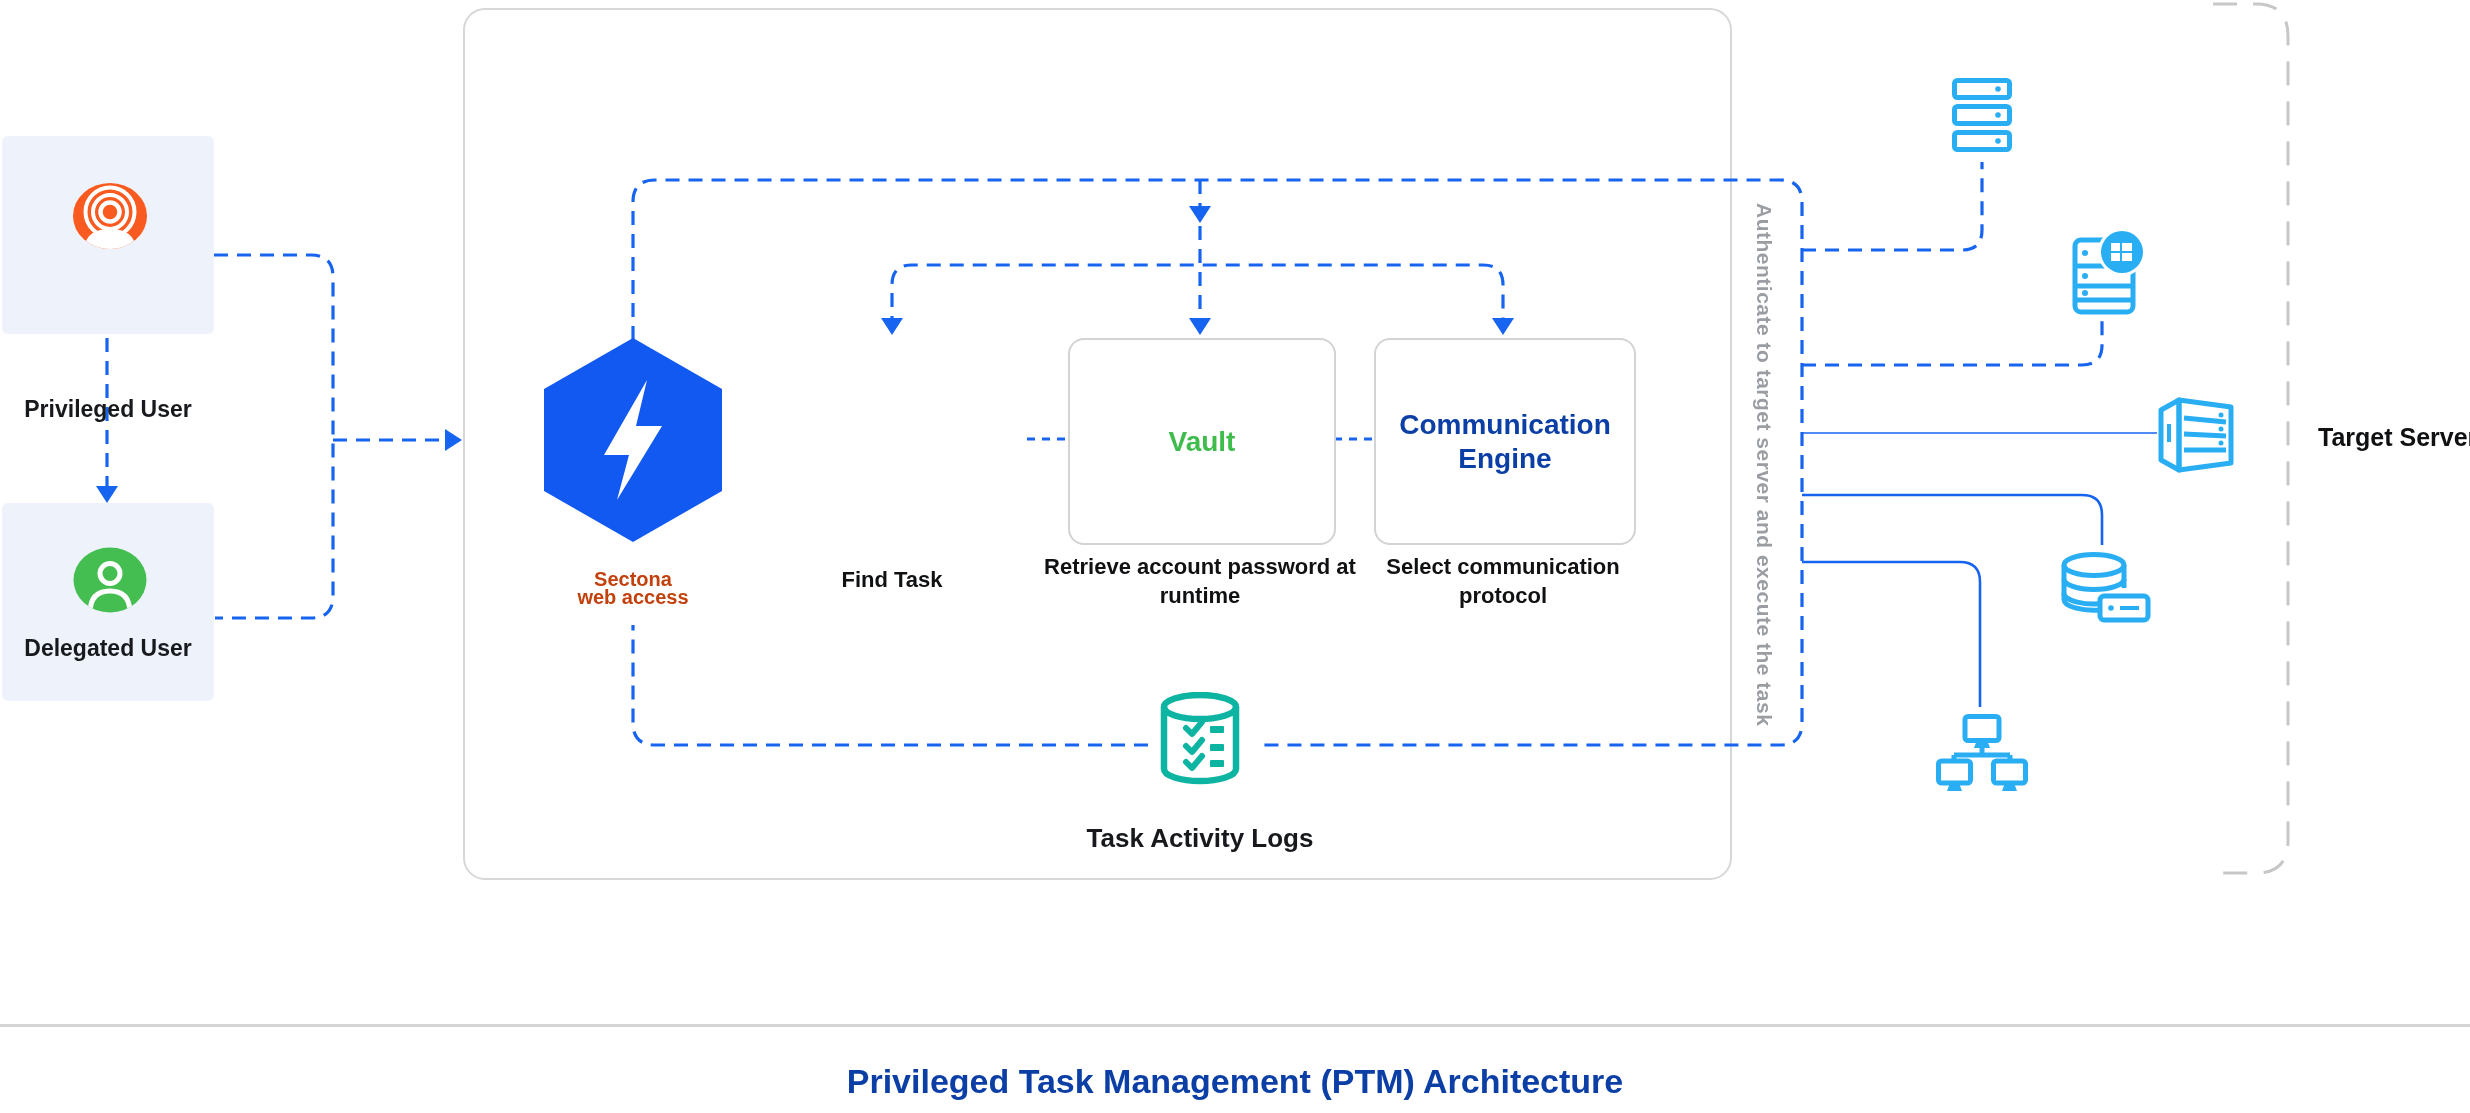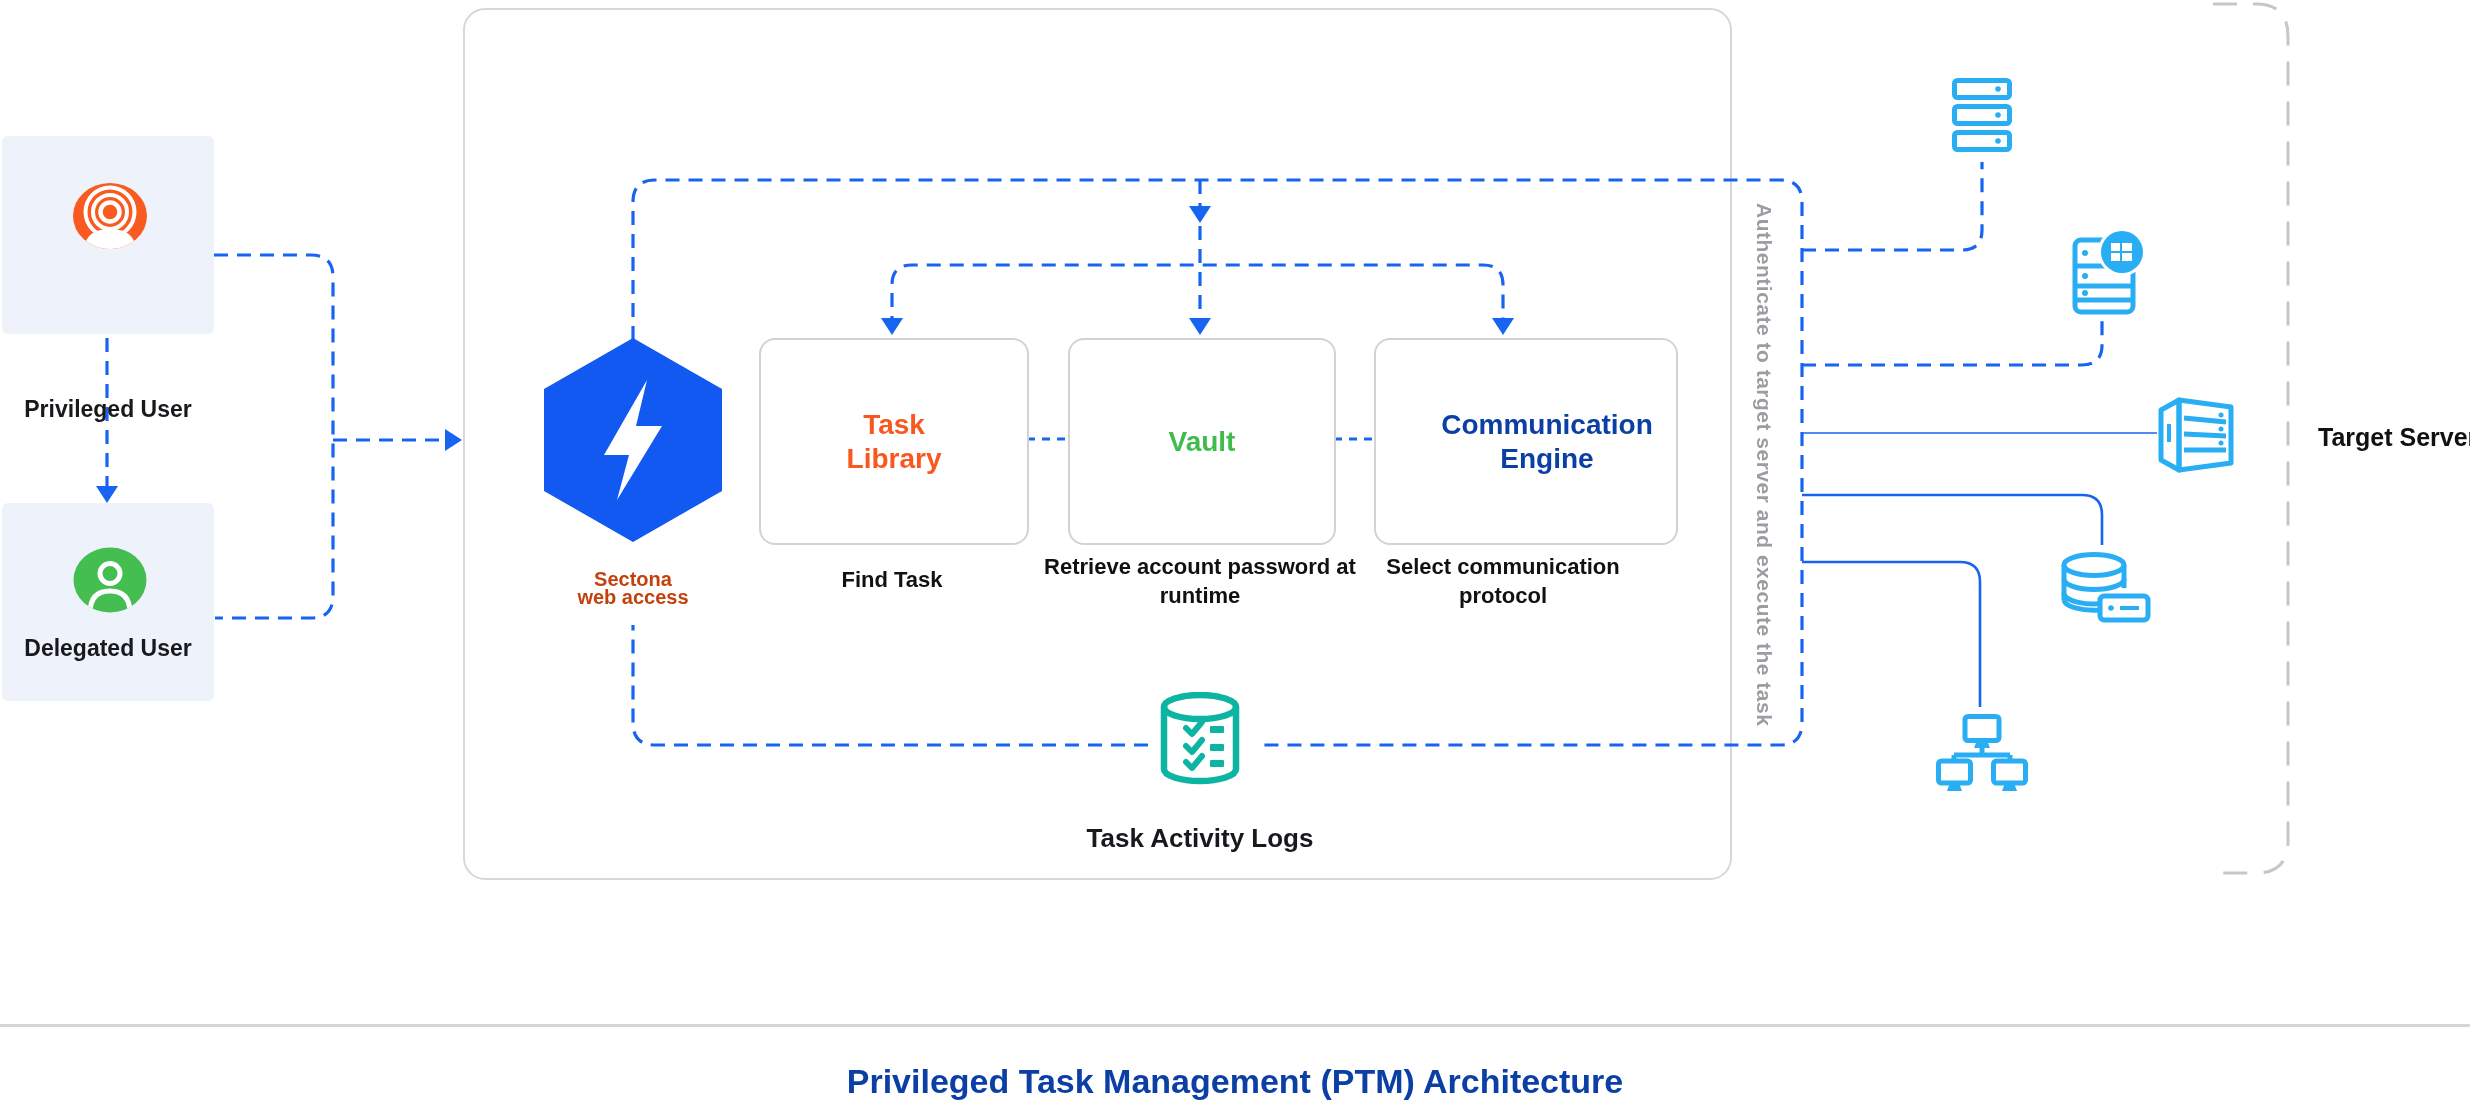--- a/index.html
+++ b/index.html
@@ -104,27 +104,24 @@
 
   <svg class="abs" style="left:544px;top:338px;" width="178" height="204" viewBox="0 0 178 204">
     <polygon points="89,0 178,51 178,153 89,204 0,153 0,51" fill="#1159F1"></polygon>
     <path d="M103 42 L60 117 L85 117 L73 162 L118 88 L92 88 Z" fill="#fff"></path>
   </svg>
   <div class="gateway-label">
     <div>Sectona</div>
     <div>web access</div>
   </div>
 
-  <div class="comp-box" style="left:759px;width:266px;">
-    <div class="box-title" style="width:150px;color:#F8571F;">Task Library</div>
-  </div>
   <div class="comp-box" style="left:1068px;width:264px;">
     <div class="box-title" style="width:200px;color:#3FBC4C;">Vault</div>
   </div>
-  <div class="comp-box" style="left:1374px;width:258px;padding-left:42px;">
+  <div class="comp-box" style="left:1374px;width:258px;">
     <div class="box-title" style="width:230px;color:#0C3FA6;">Communication Engine</div>
   </div>
 
   <div class="caption" style="left:759px;top:565px;width:266px;">Find Task</div>
   <div class="caption" style="left:1343px;top:552px;width:320px;">Select communication protocol</div>
   <div class="caption" style="left:1040px;top:552px;width:320px;">Retrieve account password at runtime</div>
 
   <svg class="abs" style="left:1160px;top:692px;" width="80" height="96" viewBox="0 0 80 96">
     <g fill="none" stroke="#0DB4A2" stroke-width="6.5">
       <ellipse cx="40" cy="15" rx="36" ry="12"></ellipse>

